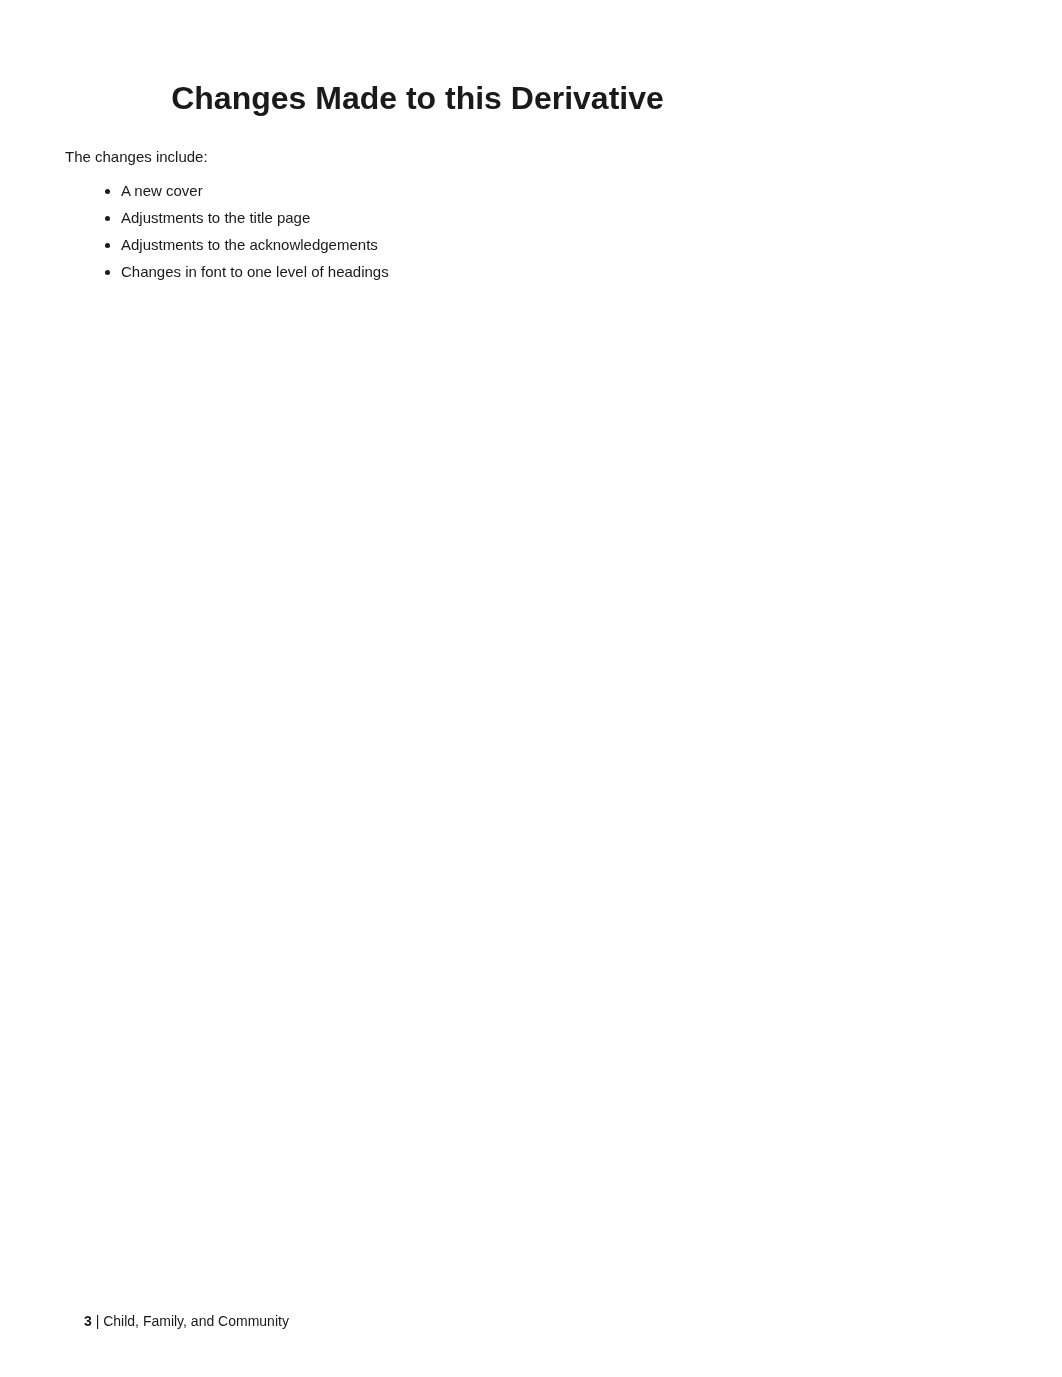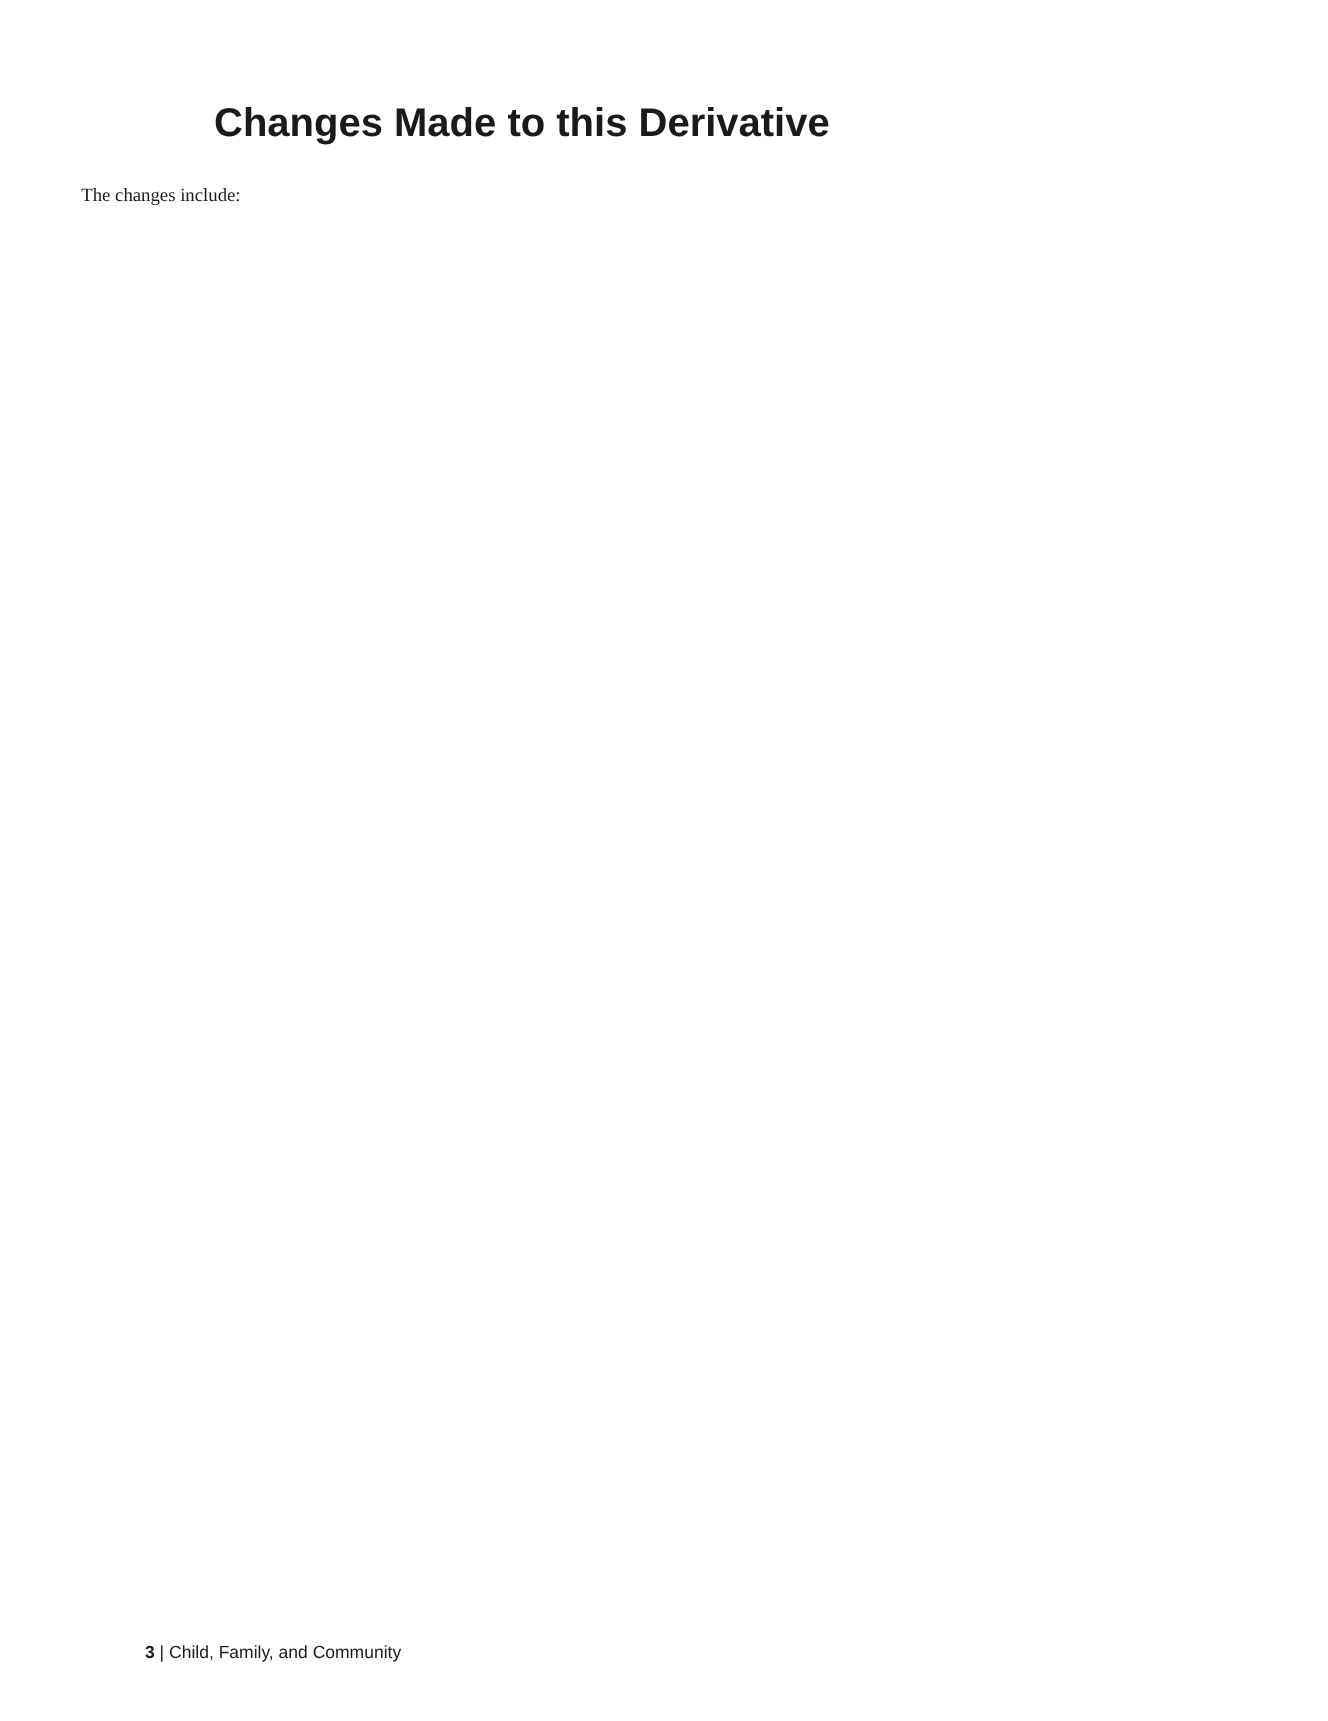--- a/index.html
+++ b/index.html
@@ -44,55 +44,60 @@
     .link {
       color: #1a73e8;
       text-decoration: none;
     }
 
     .changes-intro {
       font-size: 15px;
       line-height: 1.6;
       margin-bottom: 8px;
       color: #1a1a1a;
-      font-family: Liberation Serif, serif;
     }
 
     .changes-list {
       list-style: disc;
       padding-left: 56px;
       margin-bottom: 32px;
     }
 
     .changes-list li {
       font-size: 15px;
       line-height: 1.8;
       color: #1a1a1a;
     }
 
     .footer {
       position: absolute;
       bottom: 48px;
-      left: 116px;
+      left: 84px;
       font-size: 14px;
       color: #1a1a1a;
     }
 
     .footer-page-num {
       font-weight: bold;
     }
   </style>
 </head>
 <body>
 
 <div class="page">
 
   <h1 class="page-title">Changes Made to this Derivative</h1>
 
 
   <p class="changes-intro">The changes include:</p>
 
+  <ul class="changes-list">
+    <li>A new cover</li>
+    <li>Adjustments to the title page</li>
+    <li>Adjustments to the acknowledgements</li>
+    <li>Changes in font to one level of headings</li>
+  </ul>
 
   <div class="footer">
     <span class="footer-page-num">3</span><span> | </span><span>Child, Family, and Community</span>
   </div>
 
 </div>
 
 </body></html>

